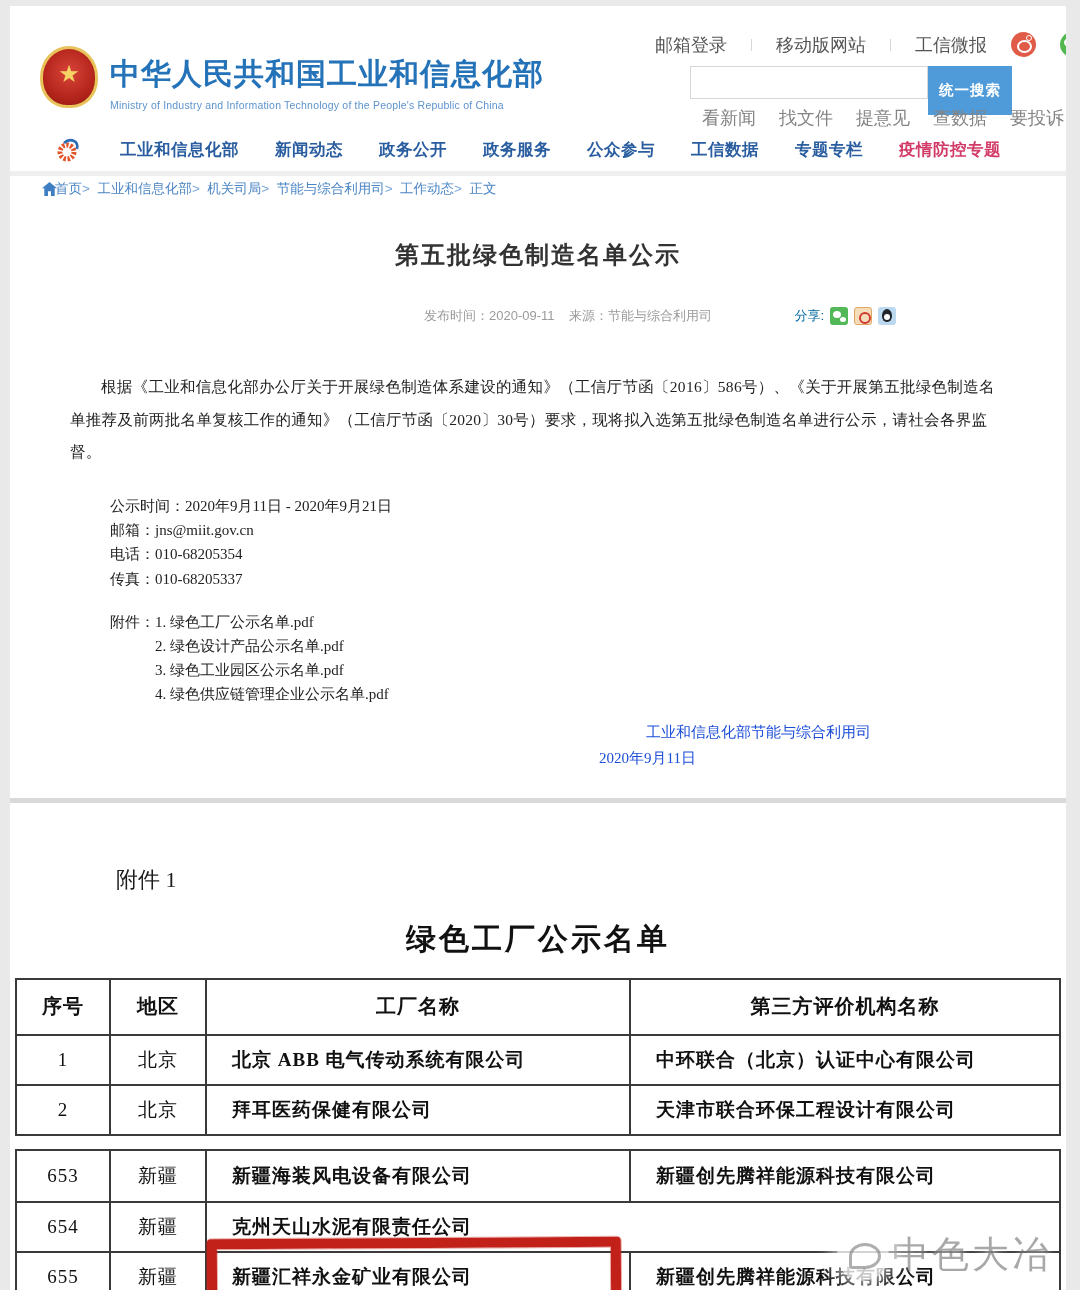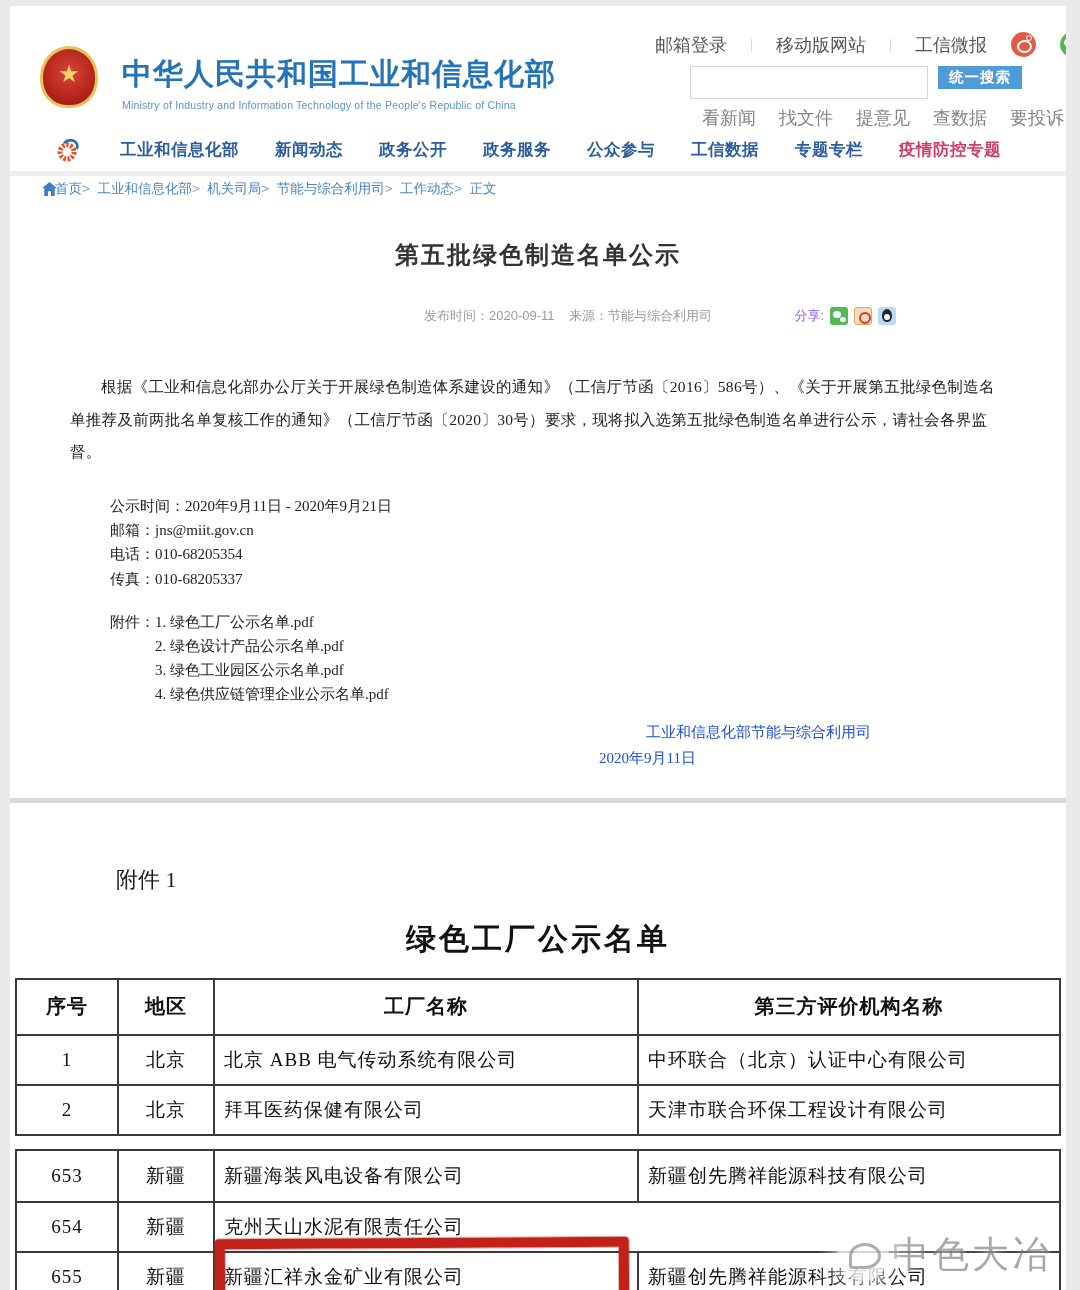--- a/index.html
+++ b/index.html
@@ -17,38 +17,38 @@
   
   .header { position:relative; height:122px; }
   .emblem {
     position:absolute; left:30px; top:40px; width:58px; height:62px;
     border-radius:50% 50% 46% 46%;
     background:radial-gradient(circle at 50% 42%, #d8453a 0%, #b5251b 60%, #8e1711 100%);
     border:3px solid #e8c25a;
     display:flex; align-items:center; justify-content:center;
   }
   .emblem .star { color:#f5d364; font-size:24px; line-height:1; margin-top:-6px; }
-  .brand { position:absolute; left:112px; top:48px; }
+  .brand { position:absolute; left:100px; top:48px; }
   .brand-title { font-size:30px; font-weight:bold; color:#2472b8; letter-spacing:1px; white-space:nowrap; }
   .brand-sub { font-size:10.5px; color:#5d93cd; margin-top:4px; letter-spacing:0.2px; }
 
   .top-links { position:absolute; left:645px; top:26px; display:flex; align-items:center; gap:24px; font-size:18px; color:#555; white-space:nowrap; }
   .tl { cursor:pointer; }
   .tl-sep { width:1px; height:12px; background:#d8d8d8; }
   .soc { width:25px; height:25px; border-radius:50%; position:relative; display:inline-block; }
   .soc-weibo { background:#e05c49; }
   .soc-weibo::after { content:""; position:absolute; left:6px; top:8px; width:11px; height:9px; border:2px solid #fff; border-radius:50%; }
   .soc-weibo::before { content:""; position:absolute; right:4px; top:3px; width:4px; height:4px; border:1.5px solid #fff; border-radius:50%; }
   .soc-wechat { background:#51b84f; }
   .soc-wechat::before { content:""; position:absolute; left:4px; top:6px; width:11px; height:9px; background:#fff; border-radius:50%; }
   .soc-wechat::after { content:""; position:absolute; right:4px; bottom:5px; width:8px; height:7px; background:#fff; border-radius:50%; }
 
   .search-row { position:absolute; left:680px; top:60px; display:flex; }
   .search-input { width:238px; height:33px; border:1px solid #d6d6d6; background:#fff; outline:none; padding:0 8px; font-size:14px; }
-  .search-btn { width:84px; height:23px; border:none; background:#4f9bd9; color:#fff; font-size:14.5px; font-weight:bold; letter-spacing:1px; cursor:pointer; font-family:"Liberation Sans",sans-serif;margin-left:10px; }
+  .search-btn { width:84px; height:49px; border:none; background:#4f9bd9; color:#fff; font-size:14.5px; font-weight:bold; letter-spacing:1px; cursor:pointer; font-family:"Liberation Sans",sans-serif; }
   .quick-links { position:absolute; left:692px; top:100px; display:flex; gap:23px; font-size:18px; color:#848484; white-space:nowrap; }
   .quick-links span { cursor:pointer; }
 
   
   .nav {
     height:48px; display:flex; align-items:center; padding-left:46px; gap:36px;
     border-bottom:5px solid #efefef; white-space:nowrap;
   }
   .nav-logo { display:inline-flex; width:28px; height:28px; }
   .nav-item { font-size:16.5px; font-weight:bold; color:#2a5d9f; cursor:pointer; letter-spacing:0.5px; }
@@ -58,21 +58,21 @@
   .breadcrumb { display:flex; align-items:center; padding:4px 0 13px 32px; font-size:13.5px; color:#4a85c4; }
   .crumb { cursor:pointer; white-space:nowrap; }
   .crumb + .crumb::before { content:">\00a0\00a0"; color:#7aa6d6; }
   .home-icon { display:inline-flex; margin-right:-2px; }
 
   
   .article { padding:0 60px; }
   .article-title { text-align:center; font-size:24px; font-weight:bold; color:#333; margin-top:28px; letter-spacing:2px; }
   .article-meta { position:relative; margin-top:36px; height:22px; font-size:13px; color:#9b9b9b; }
   .meta-center { text-align:center; transform:translateX(30px); }
-  .share { position:absolute; right:110px; top:0; display:flex; align-items:center; gap:6px; color:#8b5cf6;margin-left:48px; }
+  .share { position:absolute; right:110px; top:0; display:flex; align-items:center; gap:6px; color:#0369a1;margin-left:48px; }
   .sicon { width:18px; height:18px; border-radius:3px; position:relative; display:inline-block; }
   .sicon-wechat { background:#52b858; }
   .sicon-wechat::before { content:""; position:absolute; left:3px; top:4px; width:8px; height:7px; background:#fff; border-radius:50%; }
   .sicon-wechat::after { content:""; position:absolute; right:2px; bottom:3px; width:6px; height:5px; background:#fff; border-radius:50%; }
   .sicon-weibo { background:#f3ddba; border:1px solid #e0a65f; }
   .sicon-weibo::before { content:""; position:absolute; left:4px; top:4px; width:8px; height:8px; border:2px solid #cf3b2e; border-radius:50%; }
   .sicon-qq { background:#bcd9f0; }
   .sicon-qq::before { content:""; position:absolute; left:4px; top:2px; width:10px; height:13px; background:#20242b; border-radius:50% 50% 46% 46%; }
   .sicon-qq::after { content:""; position:absolute; left:6px; top:7px; width:6px; height:6px; background:#fff; border-radius:50%; }
 
@@ -93,25 +93,25 @@
   .appendix-label { margin:62px 0 0 106px; font-family:"Liberation Serif", serif; font-size:22px; color:#1c1c1c; }
   .appendix-title { text-align:center; margin-top:24px; font-family:"Liberation Serif", serif; font-weight:bold; font-size:30px; color:#111; letter-spacing:3px; }
 
   .gtable { margin:18px 5px 0 5px; font-family:"Liberation Serif", serif; color:#111; }
   .t-seg { border:2px solid #3a3a3a; background:#fff; }
   .t-row { display:flex; height:50px; }
   .t-row.head { height:54px; font-weight:bold; }
   .t-row + .t-row { border-top:2px solid #3a3a3a; }
   .cell { border-left:2px solid #3a3a3a; display:flex; align-items:center; justify-content:center; font-size:19px; letter-spacing:1px; position:relative; }
   .cell:first-child { border-left:none; }
-  .c-no { width:100px; }
+  .c-no { width:92px; }
   .c-region { width:96px; }
   .c-factory { width:424px; }
   .c-agency { flex:1; }
-  .t-row:not(.head) .c-factory, .t-row:not(.head) .c-agency { justify-content:flex-start; padding-left:9px; }
+  .t-row:not(.head) .c-factory, .t-row:not(.head) .c-agency { justify-content:flex-start; padding-left:25px;font-weight:bold; }
   .t-row.head .cell { font-size:20px; }
   .t-gap { height:13px; }
 
   .red-box {
     position:absolute; left:0; right:8px; top:-15px; bottom:-15px;
     border:10px solid #c2211a; border-radius:4px;
     transform:rotate(-0.35deg);
     box-shadow:0 0 0 1px rgba(194,33,26,0.35), inset 0 0 0 1px rgba(194,33,26,0.35);
     z-index:4; pointer-events:none;
   }

